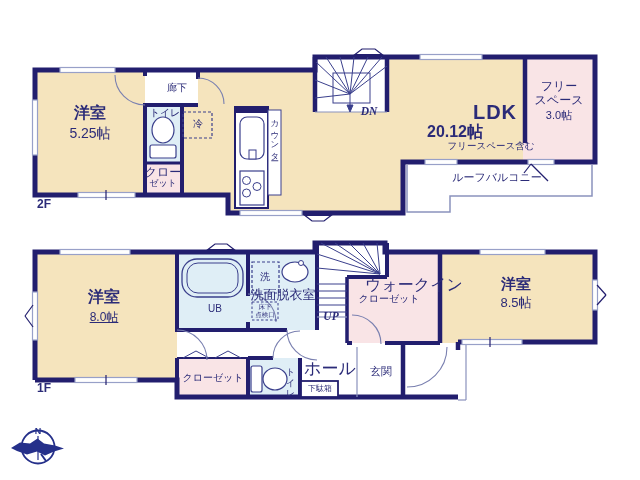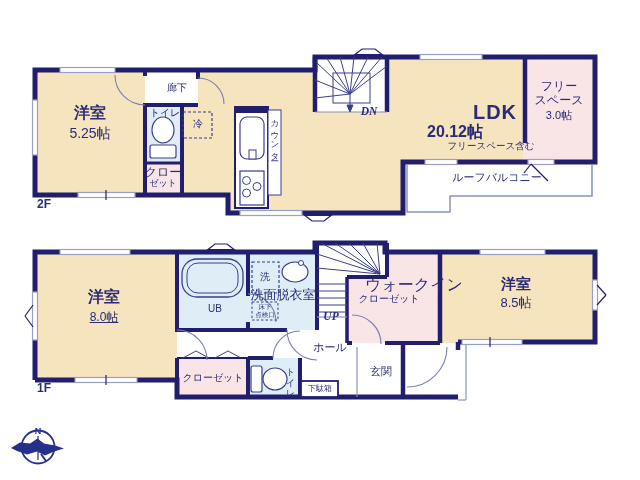--- a/index.html
+++ b/index.html
@@ -244,21 +244,21 @@
 <div class="lbl" style="left:215px;top:309px;font-size:10px;">UB</div>
 <div class="lbl" style="left:265px;top:277px;font-size:10px;">洗</div>
 <div class="lbl" style="left:283px;top:294px;font-size:13px;">洗面脱衣室</div>
 <div class="lbl" style="left:265px;top:307px;font-size:6.5px;">床下</div>
 <div class="lbl" style="left:265px;top:315px;font-size:6.5px;">点検口</div>
 <div class="lbl stair-dir" style="left:331px;top:317px;font-size:11.5px;">UP</div>
 <div class="lbl" style="left:389px;top:285px;font-size:16px;margin-left:25px;">ウォークイン</div>
 <div class="lbl" style="left:389px;top:299px;font-size:10px;">クローゼット</div>
 <div class="lbl w600" style="left:516px;top:283px;font-size:15px;">洋室</div>
 <div class="lbl" style="left:516px;top:302px;font-size:13px;">8.5帖</div>
-<div class="lbl" style="left:330px;top:347px;font-size:11px;">ホール</div>
+<div class="lbl" style="left:330px;top:368px;font-size:17px;">ホール</div>
 <div class="lbl" style="left:381px;top:371px;font-size:11px;">玄関</div>
 <div class="vert" style="left:290px;top:362px;font-size:9px;letter-spacing:0;">トイレ</div>
 <div class="lbl" style="left:320px;top:389px;font-size:8px;">下駄箱</div>
 <div class="lbl" style="left:213px;top:378px;font-size:10px;">クローゼット</div>
 <div class="lbl w700" style="left:44px;top:388px;font-size:12px;">1F</div>
 
 <div class="lbl w700" style="left:38px;top:431px;font-size:9px;color:#25308a;">N</div>
 
 </div>
 

